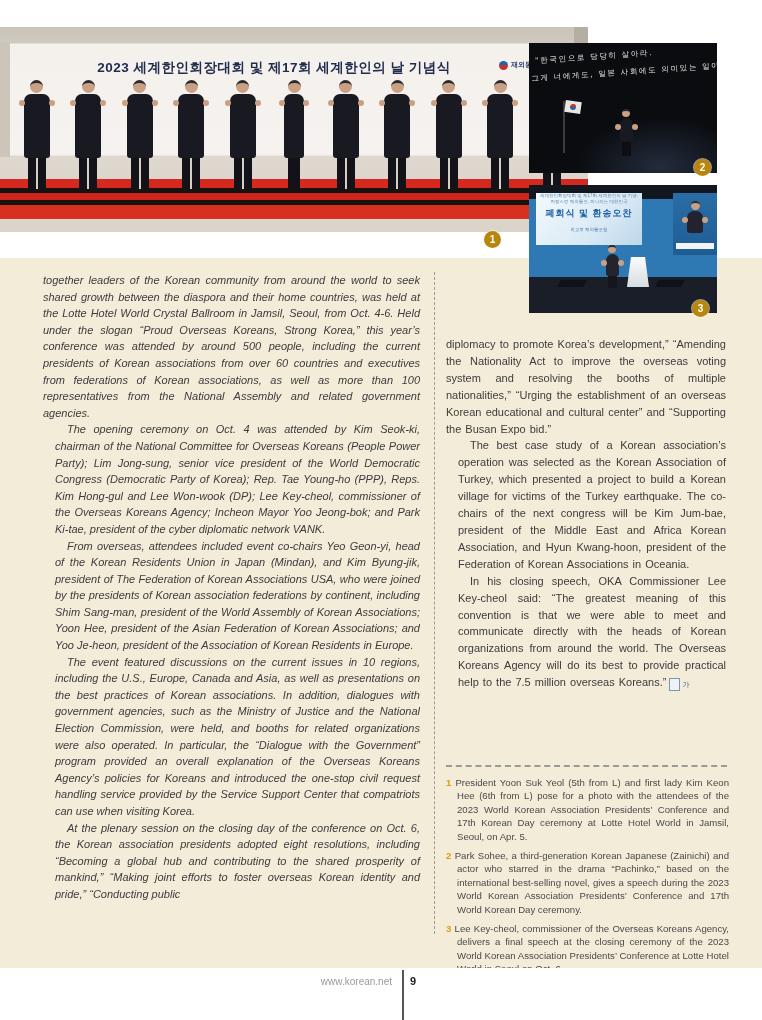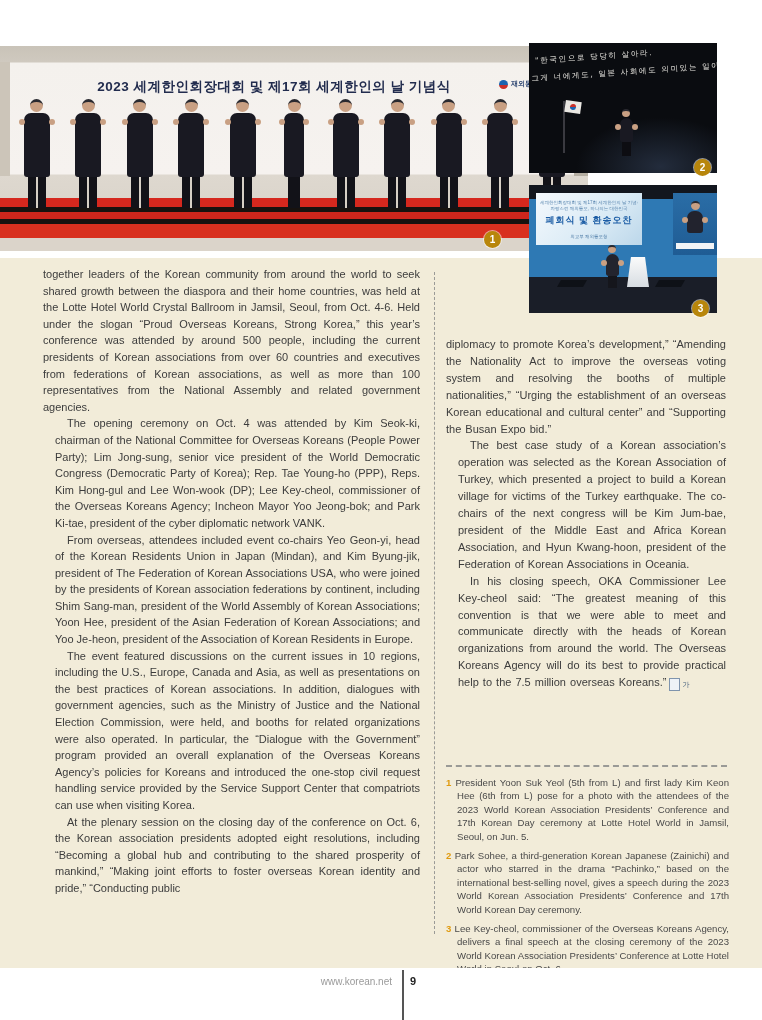--- a/index.html
+++ b/index.html
@@ -4,21 +4,21 @@
 <style>
   html,body{margin:0;padding:0;}
   body{
     width:762px;height:1020px;position:relative;background:#ffffff;
     font-family:"Liberation Sans","DejaVu Sans",sans-serif;
     -webkit-font-smoothing:antialiased;overflow:hidden;
   }
   .beige-band{position:absolute;left:0;top:258px;width:762px;height:710px;background:#f2ecd9;}
 
   
-  .photo1{position:absolute;left:0;top:46px;width:588px;height:205px;overflow:hidden;
+  .photo1{position:absolute;left:0;top:27px;width:588px;height:205px;overflow:hidden;
     background:linear-gradient(180deg,#c9c3b8 0,#cfc9bf 16px,#f4f1ed 17px,#f6f2ef 128px,#ded8cf 129px,#d6d0c6 100%);}
   .photo1 .side-col{position:absolute;right:0;top:0;width:14px;height:130px;background:#b5aea2;}
   .photo1 .side-col2{position:absolute;left:0;top:16px;width:10px;height:114px;background:#ccc5b9;}
   .banner-title{position:absolute;left:0;right:40px;top:32px;text-align:center;
     font-size:13.5px;font-weight:bold;color:#222c4e;letter-spacing:.5px;}
   .banner-logo{position:absolute;right:42px;top:33px;font-size:7px;color:#27406e;font-weight:bold;display:flex;align-items:center;gap:3px;}
   .taegeuk{width:9px;height:9px;border-radius:50%;background:linear-gradient(180deg,#1b64b0 50%,#c8302a 50%);display:inline-block;}
   .people-row{position:absolute;left:2px;right:2px;bottom:40px;display:flex;justify-content:space-evenly;align-items:flex-end;}
   .person{width:34px;height:112px;position:relative;}
   .p-head{width:13px;height:13px;border-radius:50%;background:#c9a083;margin:0 auto;border-top:3px solid #2a2a30;box-sizing:border-box;}
@@ -42,21 +42,21 @@
   .p2-pole{position:absolute;left:34px;top:58px;width:2px;height:52px;background:#3a3a40;}
   .p2-man{position:absolute;left:88px;top:66px;width:18px;height:48px;}
   .p2-man .p-head{width:8px;height:8px;border-top-width:2px;}
   .p2-man .p-body{width:13px;height:24px;}
   .p2-man .p-legs{width:9px;height:14px;background:#0d0d12;}
 
   
   .photo3{position:absolute;left:529px;top:185px;width:188px;height:128px;overflow:hidden;
     background:linear-gradient(180deg,#12161e 0 14px,#2e79b4 14px 92px,#1a1e28 92px 100%);}
   .scr-left{position:absolute;left:7px;top:8px;width:106px;height:52px;
-    background:linear-gradient(135deg,#f4f9fd 0,#d9eaf5 60%,#bcd7ea 100%);padding:7px 4px;box-sizing:border-box;}
+    background:linear-gradient(135deg,#f4f9fd 0,#d9eaf5 60%,#bcd7ea 100%);padding:0 4px;box-sizing:border-box;}
   .scr-small{font-size:4.5px;color:#5b87b0;line-height:6px;text-align:center;white-space:nowrap;overflow:hidden;}
   .scr-title{font-size:9px;font-weight:bold;color:#1d5ea6;text-align:center;margin-top:2px;letter-spacing:1px;}
   .scr-logo{font-size:4.5px;color:#4a79a5;text-align:center;margin-top:7px;}
   .scr-right{position:absolute;right:0;top:8px;width:44px;height:62px;background:linear-gradient(180deg,#2a6da6,#1f5c94);}
   .scr-right .p-head{width:9px;height:9px;margin-top:8px;border-top-width:2px;}
   .scr-right .p-body{width:16px;height:22px;background:#22232e;}
   .scr-caption{position:absolute;bottom:6px;left:3px;right:3px;height:6px;background:#f2f4f6;}
   .podium{position:absolute;left:98px;top:72px;width:22px;height:30px;background:linear-gradient(180deg,#fbfbfb,#d7dde2);clip-path:polygon(18% 0,82% 0,100% 100%,0 100%);}
   .p3-man{position:absolute;left:74px;top:60px;width:18px;height:44px;}
   .p3-man .p-head{width:8px;height:8px;border-top-width:2px;}
@@ -65,22 +65,22 @@
   .mon{position:absolute;width:26px;height:7px;background:#0e1117;transform:skewX(-30deg);}
 
   
   .badge{position:absolute;width:17px;height:17px;border-radius:50%;background:#b8860b;
     color:#fff;font-size:10px;font-weight:bold;text-align:center;line-height:17px;box-shadow:0 0 0 1px rgba(255,255,255,.55);}
   .badge1{left:484px;top:231px;}
   .badge2{left:694px;top:159px;}
   .badge3{left:692px;top:300px;}
 
   
-  .col-left{position:absolute;left:43px;top:266px;width:377px;color:#3c3c3c;
-    font-size:11px;line-height:16.6px;text-align:justify;}
+  .col-left{position:absolute;left:43px;top:272px;width:377px;color:#3c3c3c;
+    font-size:11px;line-height:16.6px;text-align:justify;font-style:italic;}
   .col-right{position:absolute;left:446px;top:336px;width:280px;color:#3c3c3c;
     font-size:11px;line-height:16.9px;text-align:justify;word-spacing:1px;}
   .col-left p,.col-right p{margin:0;}
   p.ind{text-indent:12px;margin-left:12px;}
   .sec-heading{color:#c19114;font-size:12.6px;font-weight:bold;line-height:17px;
     margin:7px 0 4px 0;text-align:left;}
   .divider-v{position:absolute;left:434px;top:272px;height:662px;border-left:1.6px dashed #9a9a96;}
   .endmark{display:inline-block;width:9px;height:11px;border:1px solid #7f94ad;background:#eef2f7;
     color:#3c5878;font-size:7px;line-height:11px;text-align:center;vertical-align:-1px;margin-left:3px;}
 
@@ -220,21 +220,21 @@
 <div class="divider-v"></div>
 
 <div class="col-right">
   <p>diplomacy to promote Korea’s development,” “Amending the Nationality Act to improve the overseas voting system and resolving the booths of multiple nationalities,” “Urging the establishment of an overseas Korean educational and cultural center” and “Supporting the Busan Expo bid.”</p>
   <p class="ind">The best case study of a Korean association’s operation was selected as the Korean Association of Turkey, which presented a project to build a Korean village for victims of the Turkey earthquake. The co-chairs of the next congress will be Kim Jum-bae, president of the Middle East and Africa Korean Association, and Hyun Kwang-hoon, president of the Federation of Korean Associations in Oceania.</p>
   <p class="ind"><span>In his closing speech, OKA Commissioner Lee Key-cheol said: “The greatest meaning of this convention is that we were able to meet and communicate directly with the heads of Korean organizations from around the world. The Overseas Koreans Agency will do its best to provide practical help to the 7.5 million overseas Koreans.”</span><span class="endmark">가</span></p>
 </div>
 
 <div class="cap-divider"></div>
 <div class="captions">
-  <p class="cap"><span class="cap-num">1</span> <span>President Yoon Suk Yeol (5th from L) and first lady Kim Keon Hee (6th from L) pose for a photo with the attendees of the 2023 World Korean Association Presidents’ Conference and 17th Korean Day ceremony at Lotte Hotel World in Jamsil, Seoul, on Jun. 5.</span></p>
+  <p class="cap"><span class="cap-num">1</span> <span>President Yoon Suk Yeol (5th from L) and first lady Kim Keon Hee (6th from L) pose for a photo with the attendees of the 2023 World Korean Association Presidents’ Conference and 17th Korean Day ceremony at Lotte Hotel World in Jamsil, Seoul, on Apr. 5.</span></p>
   <p class="cap"><span class="cap-num">2</span> <span>Park Sohee, a third-generation Korean Japanese (Zainichi) and actor who starred in the drama “Pachinko,” based on the international best-selling novel, gives a speech during the 2023 World Korean Association Presidents’ Conference and 17th World Korean Day ceremony.</span></p>
   <p class="cap"><span class="cap-num">3</span> <span>Lee Key-cheol, commissioner of the Overseas Koreans Agency, delivers a final speech at the closing ceremony of the 2023 World Korean Association Presidents’ Conference at Lotte Hotel World in Seoul on Oct. 6.</span></p>
 </div>
 
 <div class="footer">
   <span class="footer-url">www.korean.net</span>
   <span class="footer-line"></span>
   <span class="footer-page">9</span>
 </div>
 

